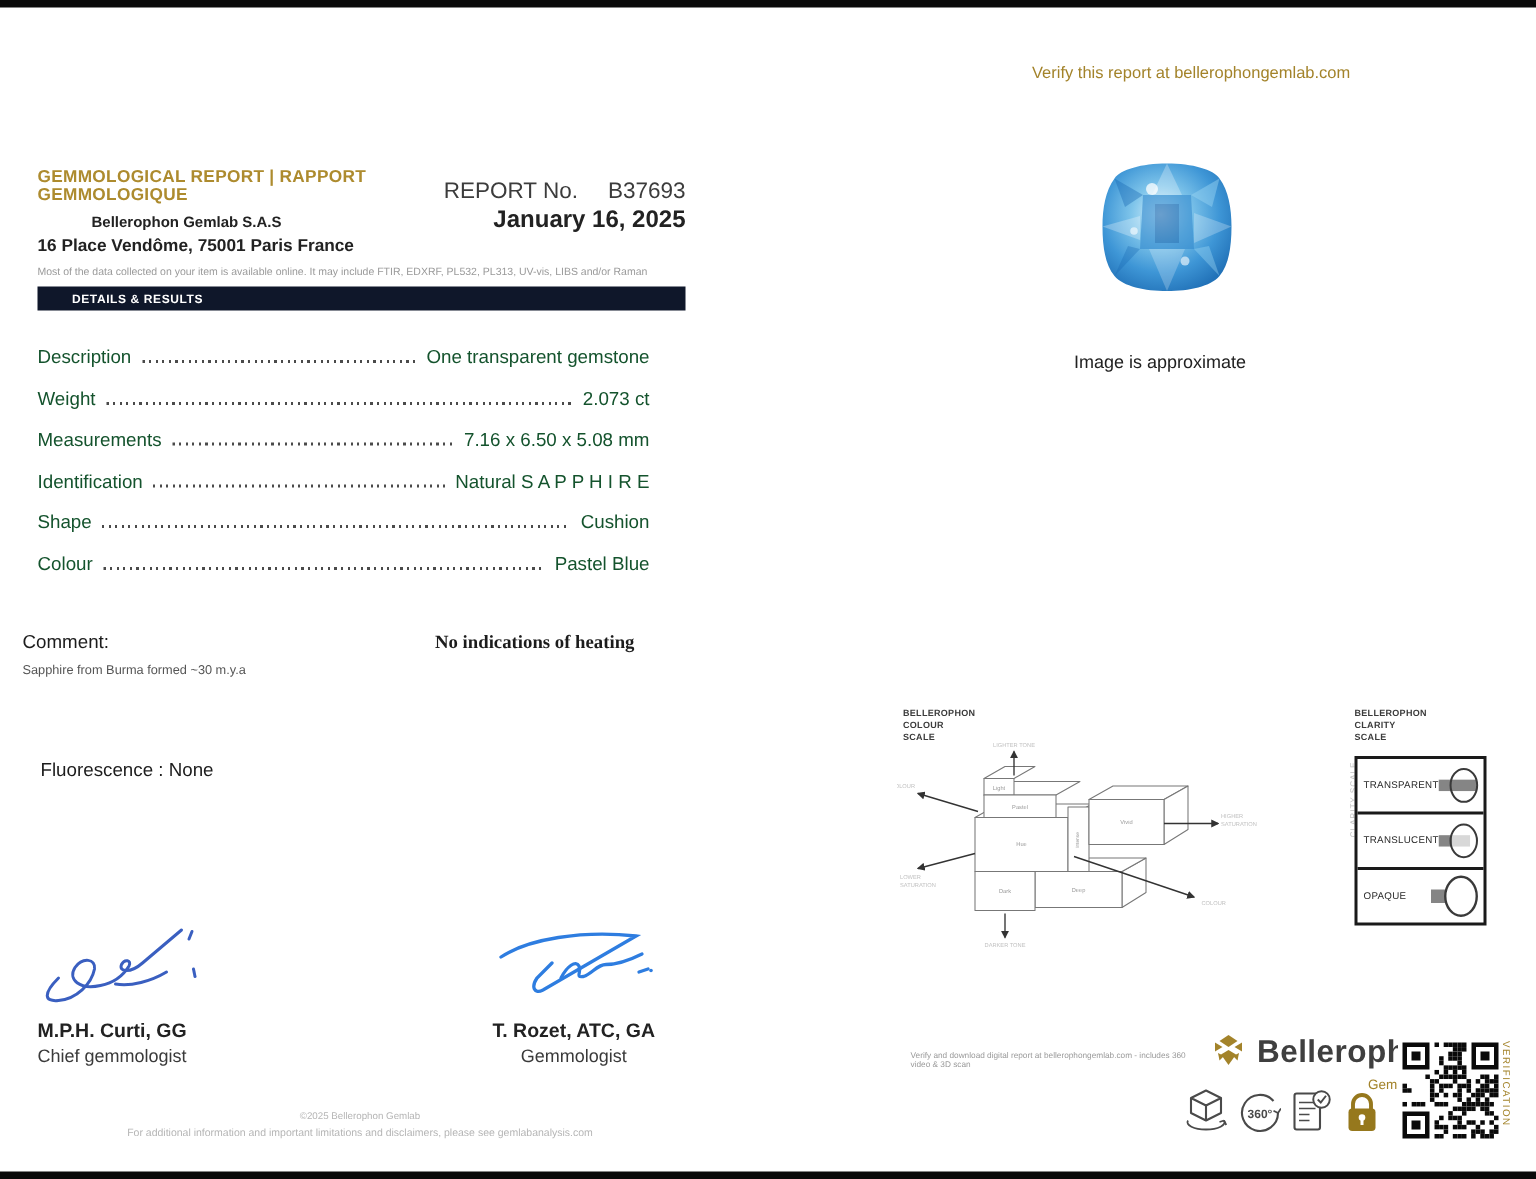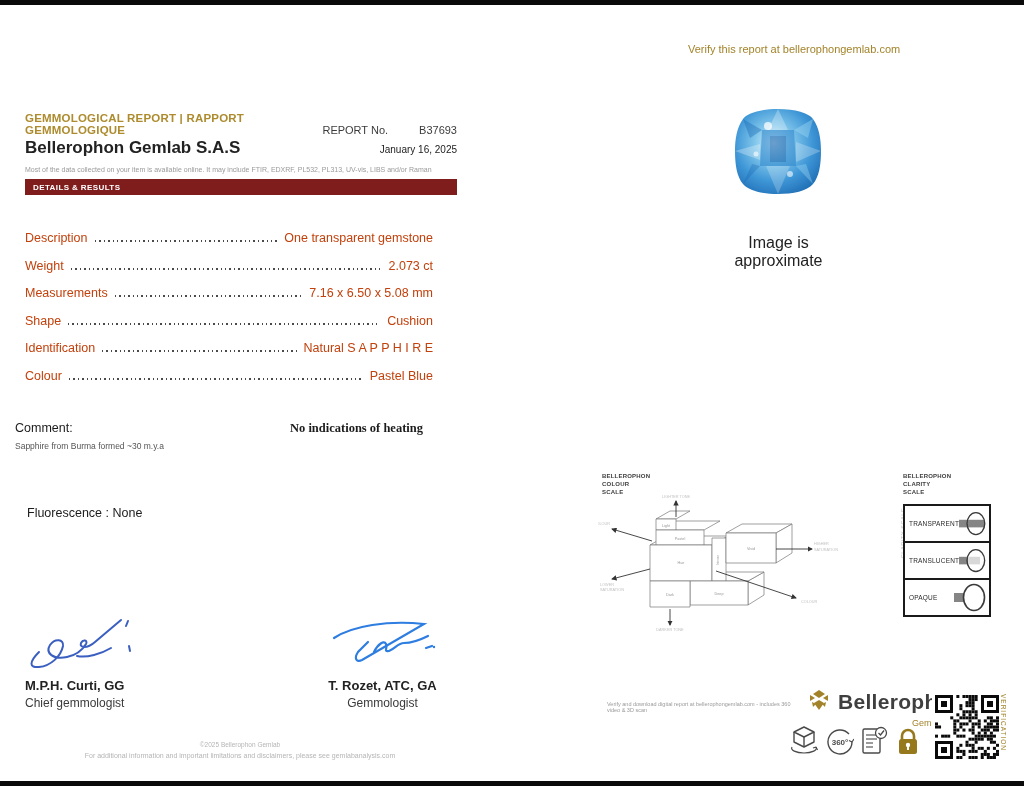--- a/index.html
+++ b/index.html
@@ -6,31 +6,31 @@
   body{width:1024px;height:786px;background:#fff;font-family:"Liberation Sans",sans-serif;-webkit-font-smoothing:antialiased;}
   #page{position:relative;width:1024px;height:786px;background:#fff;overflow:hidden;}
   .edge{position:absolute;left:0;width:1024px;background:#0a0a0a;}
   .edge.top{top:0;height:5px;}
   .edge.bottom{top:781px;height:5px;}
 
   
   #header{position:absolute;left:25px;top:112px;width:432px;}
   .hdr-row1{display:flex;align-items:flex-end;}
   .report-title{color:#ad8b2e;font-weight:bold;font-size:11.5px;letter-spacing:.2px;flex:1;}
-  .hdr-right{display:flex;gap:31px;font-size:11px;color:#3c3c3c;}
+  .hdr-right{display:flex;gap:20px;font-size:15px;color:#3c3c3c;}
   .hdr-row2{display:flex;align-items:baseline;margin-top:2px;}
-  .company{font-weight:bold;font-size:17px;color:#222;flex:1;}
-  .date{font-weight:normal;font-size:10px;color:#222;}
+  .company{font-weight:bold;font-size:10px;color:#222;flex:1;margin-left:36px;}
+  .date{font-weight:bold;font-size:16px;color:#222;}
   .address{font-weight:bold;font-size:11.5px;color:#222;margin-top:2px;}
   .data-note{font-size:7px;color:#9a9a9a;margin-top:8px;}
-  .section-bar{margin-top:6px;height:16px;background:#7f1d1d;color:#fff;font-weight:bold;
-    font-size:8px;letter-spacing:.4px;display:flex;align-items:center;padding-left:8px;}
-
-  
-  #details{position:absolute;left:25px;top:231px;width:408px;font-size:12.5px;color:#c2410c;}
+  .section-bar{margin-top:6px;height:16px;background:#0f172a;color:#fff;font-weight:bold;
+    font-size:8px;letter-spacing:.4px;display:flex;align-items:center;padding-left:23px;}
+
+  
+  #details{position:absolute;left:25px;top:231px;width:408px;font-size:12.5px;color:#14532d;}
   .drow{display:flex;align-items:baseline;margin-bottom:13.5px;height:14px;}
   .drow.gap{margin-top:8px;}
   .dlabel{white-space:nowrap;}
   .dots{flex:1;height:2px;align-self:flex-end;margin:0 7px 3px 7px;
     background-image:repeating-linear-gradient(to right,#4a4a4a 0 1.4px,transparent 1.4px 4.4px);}
   .dvalue{white-space:nowrap;}
 
   
   #extras{position:absolute;left:15px;top:421px;width:408px;font-size:12.5px;color:#1c1c1c;}
   .xrow{display:flex;justify-content:space-between;align-items:baseline;margin-bottom:13px;}
@@ -47,21 +47,21 @@
   #sig1 .sig-name,#sig1 .sig-role{text-align:left;}
 
   
   #footer{position:absolute;left:25px;top:741px;width:430px;text-align:center;color:#b5b5b5;}
   #footer .c1{font-size:6.5px;}
   #footer .c2{font-size:7px;margin-top:4px;}
 
   
   #verify-link{position:absolute;left:688px;top:43px;font-size:11px;color:#a3832a;}
   #gem{position:absolute;left:732px;top:104px;}
-  #image-caption{position:absolute;left:716px;top:234px;width:125px;text-align:center;font-size:16px;color:#222;}
+  #image-caption{position:absolute;left:716px;top:234px;width:125px;font-size:12px;color:#222;}
 
   .scale-title{position:absolute;font-size:6px;font-weight:bold;color:#3c3c3c;line-height:1.3;letter-spacing:.2px;}
   #colour-title{left:602px;top:473px;}
   #clarity-title{left:903px;top:473px;}
   #colour-diagram{position:absolute;left:598px;top:491px;}
 
   #clarity-side{position:absolute;left:868px;top:530px;width:70px;font-size:5.5px;color:#c0c0c0;
     letter-spacing:.6px;transform:rotate(-90deg);transform-origin:center;text-align:center;}
   #clarity-box{position:absolute;left:903px;top:504px;width:84px;border:2px solid #1a1a1a;background:#fff;}
   .clarity-row{height:35px;display:flex;align-items:center;justify-content:space-between;padding:0 2px 0 4px;}
@@ -93,49 +93,50 @@
       <span class="report-title">GEMMOLOGICAL REPORT | RAPPORT GEMMOLOGIQUE</span>
       <span class="hdr-right">
         <span>REPORT No.</span>
         <span>B37693</span>
       </span>
     </div>
     <div class="hdr-row2">
       <span class="company">Bellerophon Gemlab S.A.S</span>
       <span class="date">January 16, 2025</span>
     </div>
+    <div class="address">16 Place Vendôme, 75001 Paris France</div>
     <div class="data-note">Most of the data collected on your item is available online. It may include FTIR, EDXRF, PL532, PL313, UV-vis, LIBS and/or Raman</div>
     <div class="section-bar">DETAILS &amp; RESULTS</div>
   </div>
 
   <div id="details">
     <div class="drow">
       <span class="dlabel">Description</span>
       <span class="dots"></span>
       <span class="dvalue">One transparent gemstone</span>
     </div>
     <div class="drow">
       <span class="dlabel">Weight</span>
       <span class="dots"></span>
       <span class="dvalue">2.073 ct</span>
     </div>
     <div class="drow">
       <span class="dlabel">Measurements</span>
       <span class="dots"></span>
       <span class="dvalue">7.16 x 6.50 x 5.08 mm</span>
     </div>
+    <div class="drow gap">
+      <span class="dlabel">Identification</span>
+      <span class="dots"></span>
+      <span class="dvalue">Natural S A P P H I R E</span>
+    </div>
     <div class="drow">
       <span class="dlabel">Shape</span>
       <span class="dots"></span>
       <span class="dvalue">Cushion</span>
-    </div>
-    <div class="drow gap">
-      <span class="dlabel">Identification</span>
-      <span class="dots"></span>
-      <span class="dvalue">Natural S A P P H I R E</span>
     </div>
     <div class="drow">
       <span class="dlabel">Colour</span>
       <span class="dots"></span>
       <span class="dvalue">Pastel Blue</span>
     </div>
   </div>
 
   <div id="extras">
     <div class="xrow">

